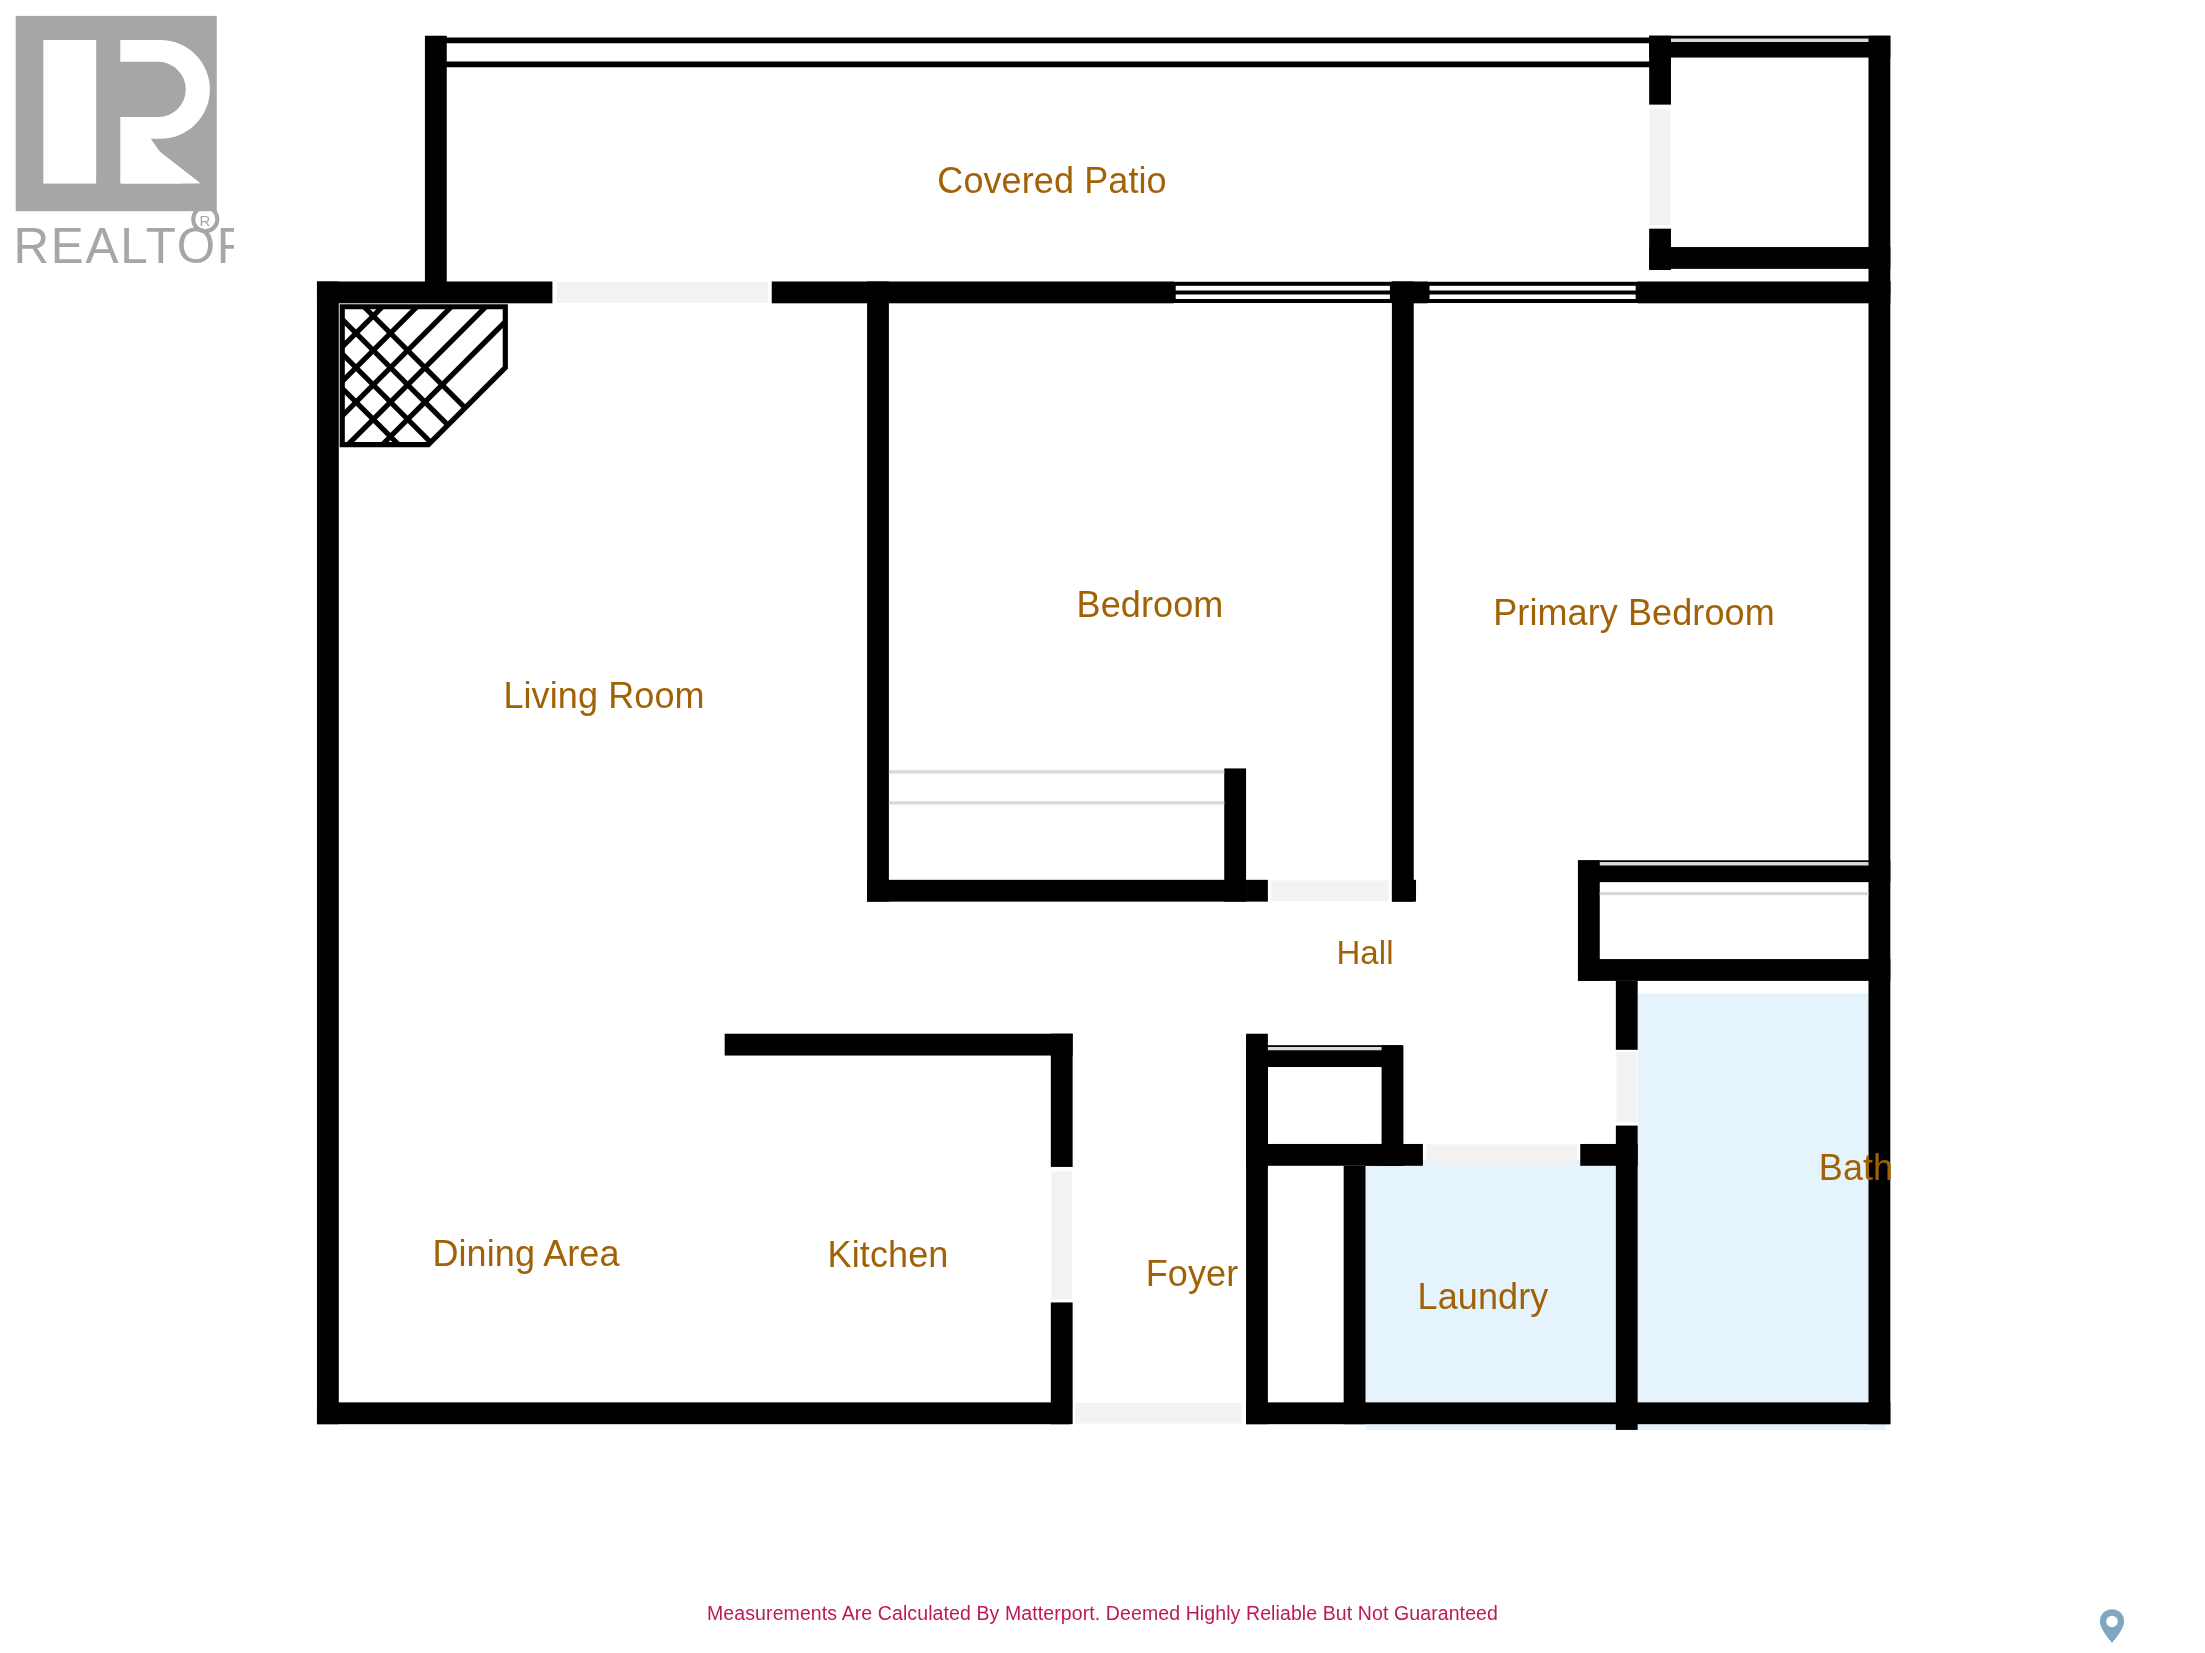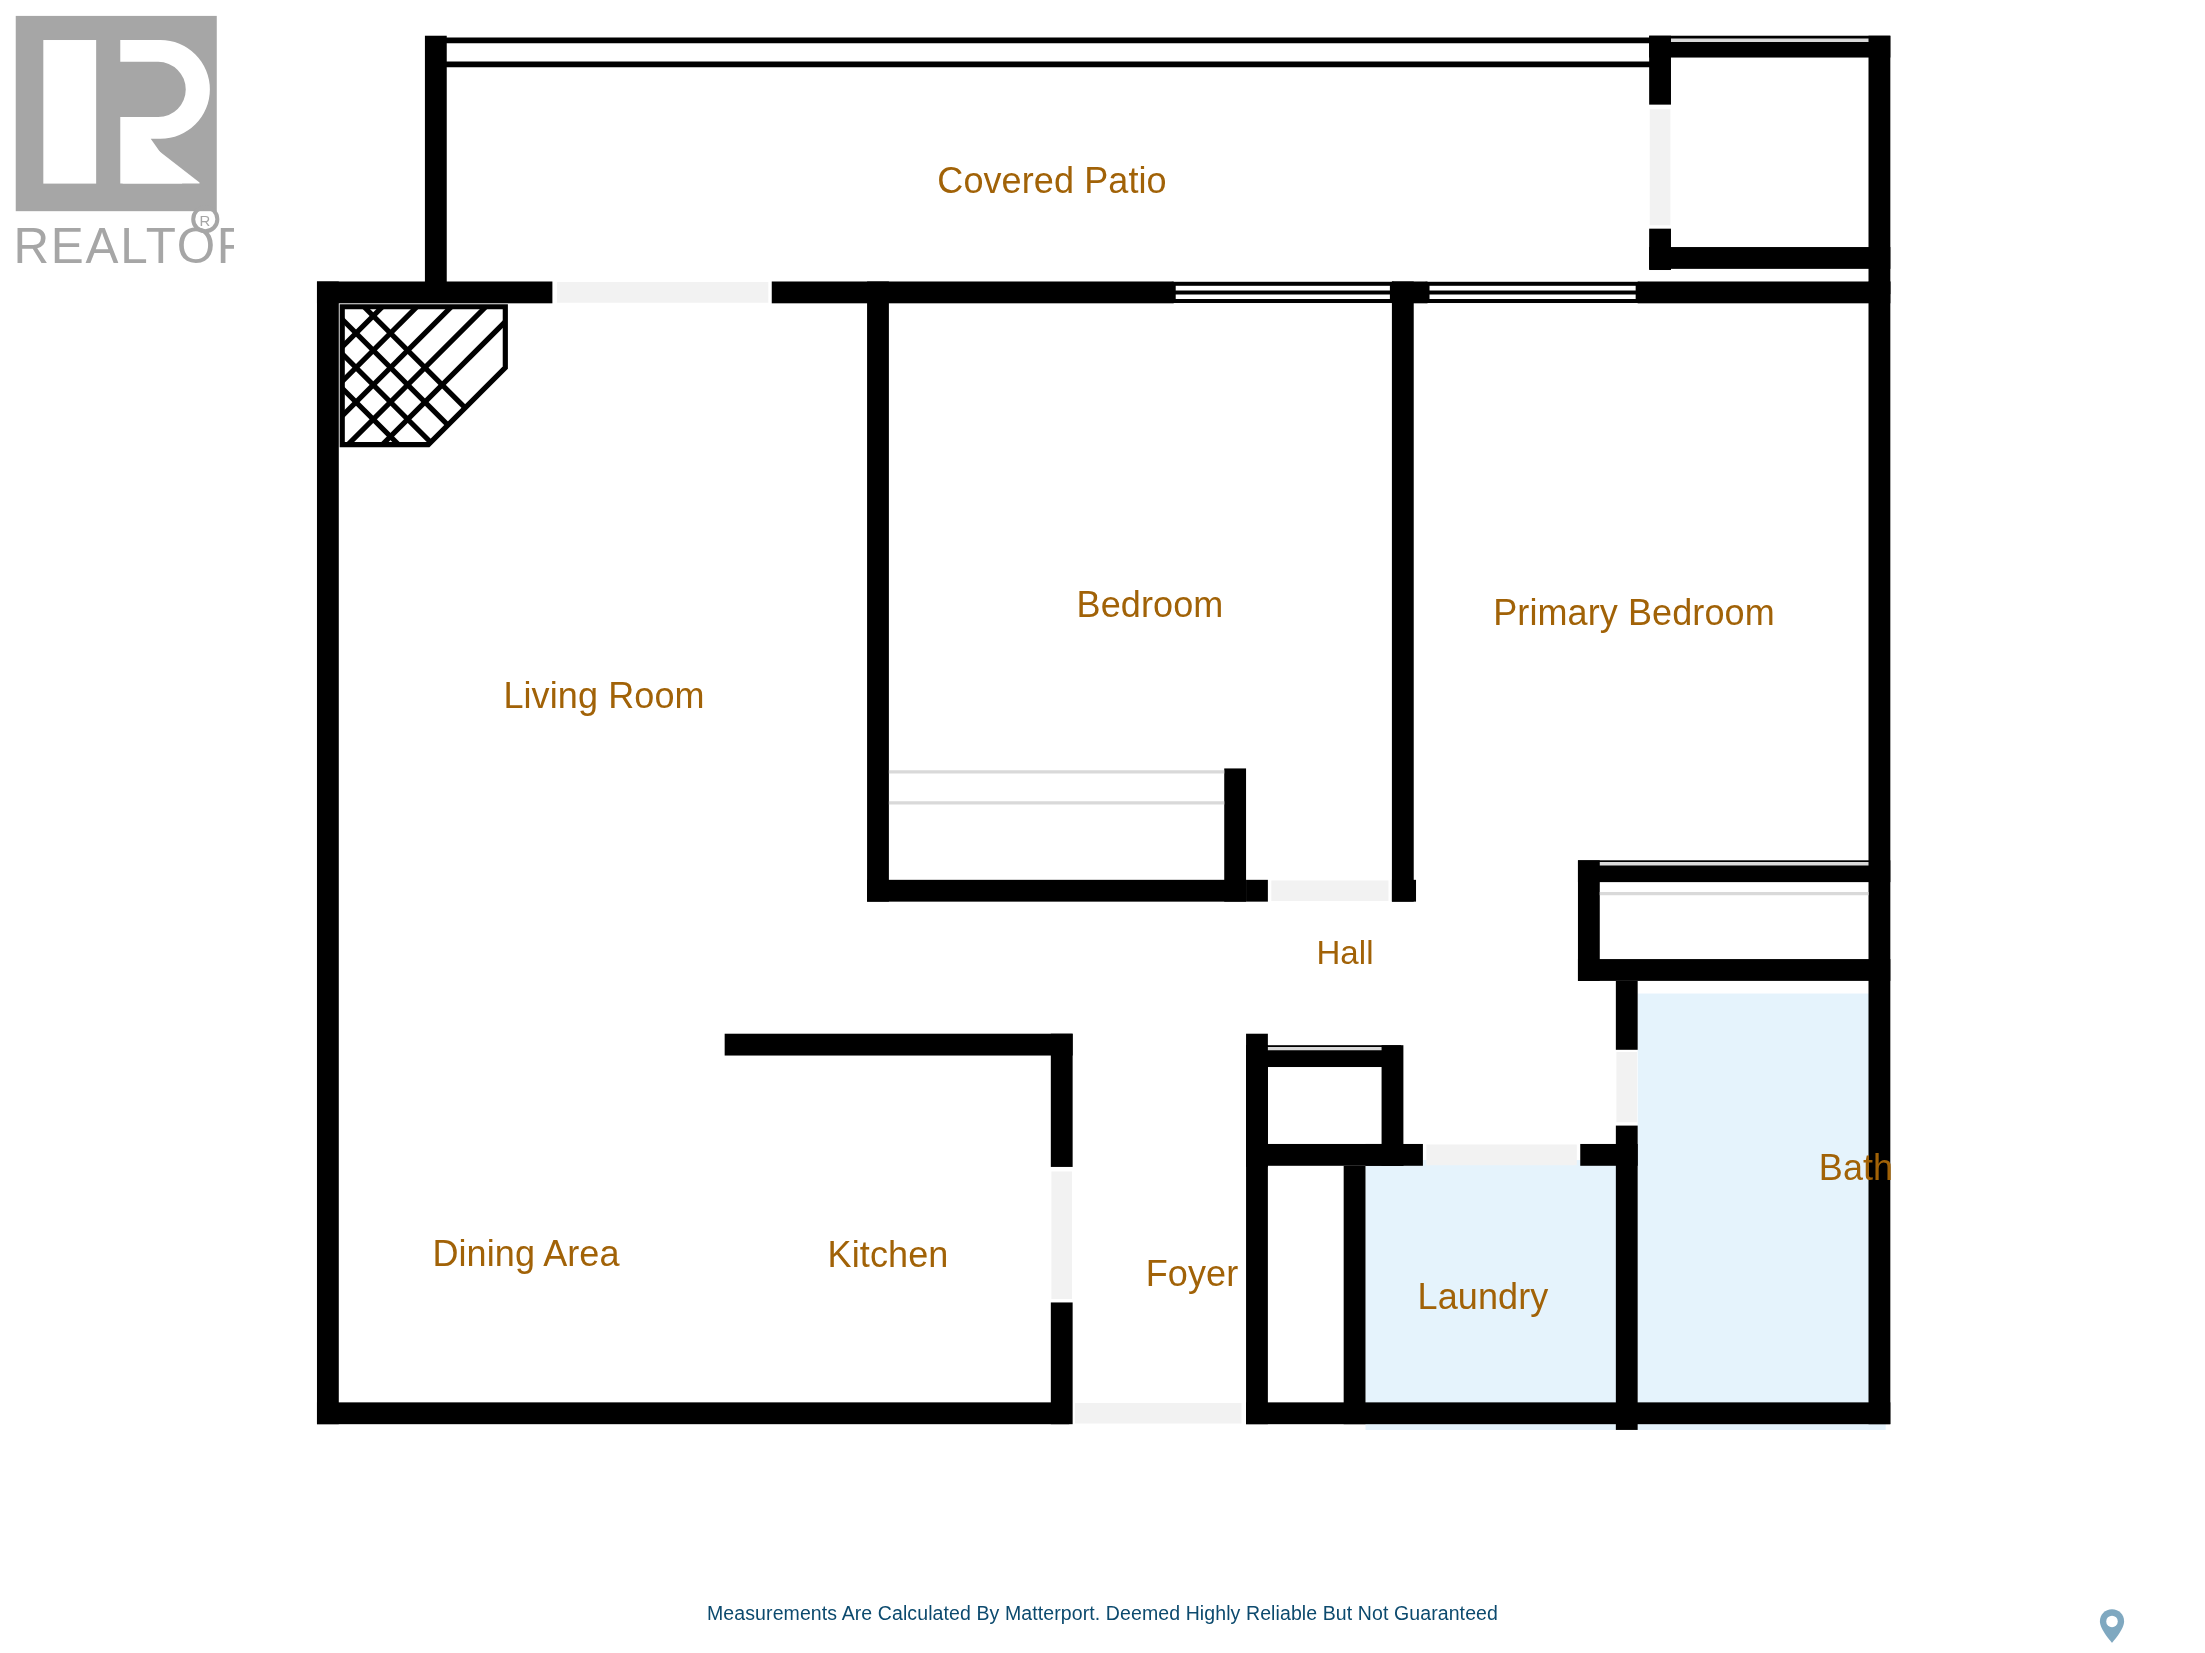--- a/index.html
+++ b/index.html
@@ -45,31 +45,31 @@
   
   .room-label {
     position: absolute;
     transform: translate(-50%, -50%);
     white-space: nowrap;
     color: #a16207;
     font-weight: 400;
     letter-spacing: 0.1px;
   }
   .rl-lg   { font-size: 36px; }
-  .rl-md   { font-size: 33px; }
+  .rl-md   { font-size: 33px; margin-left: 20px; }
 
   
   .footer-note {
     position: absolute;
     left: 0;
     top: 1602px;
     width: 2205px;
     text-align: center;
     font-size: 19.5px;
-    color: #0c4a6e;
+    color: #be185d;
     letter-spacing: 0.1px;
   }
   .pin-icon {
     position: absolute;
     left: 2097px;
     top: 1607px;
     width: 30px;
     height: 38px;
   }
 </style>

